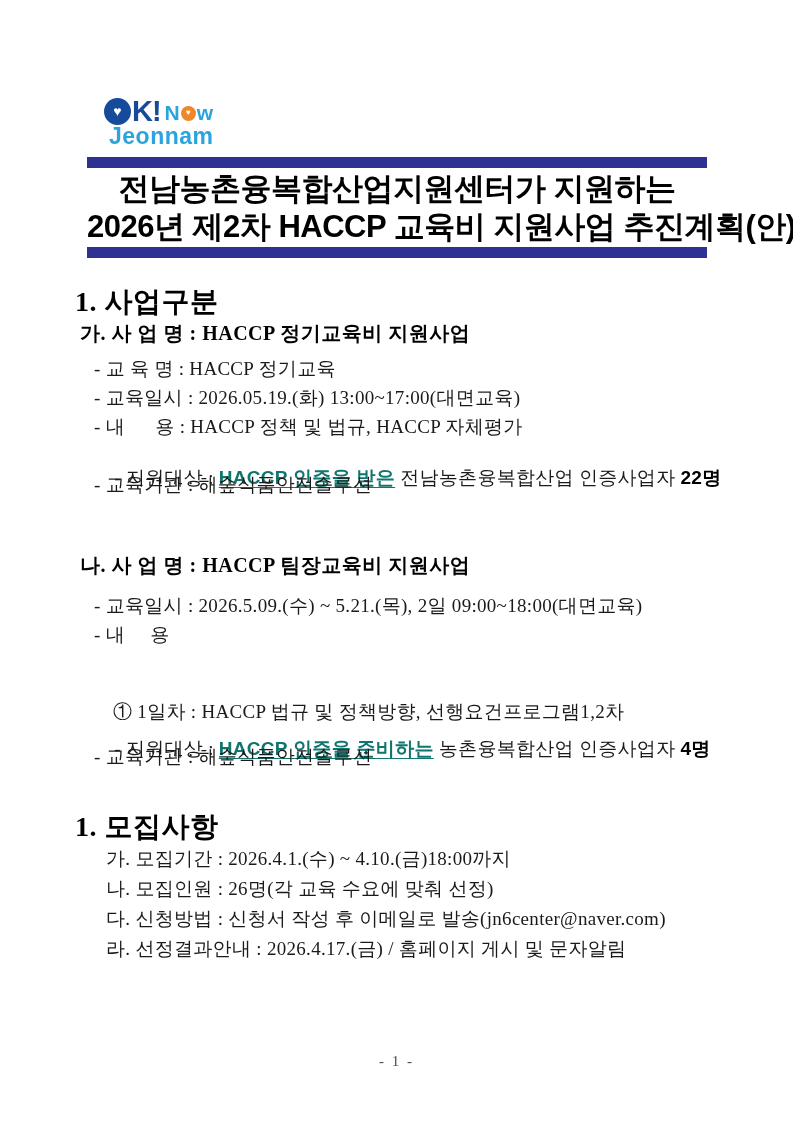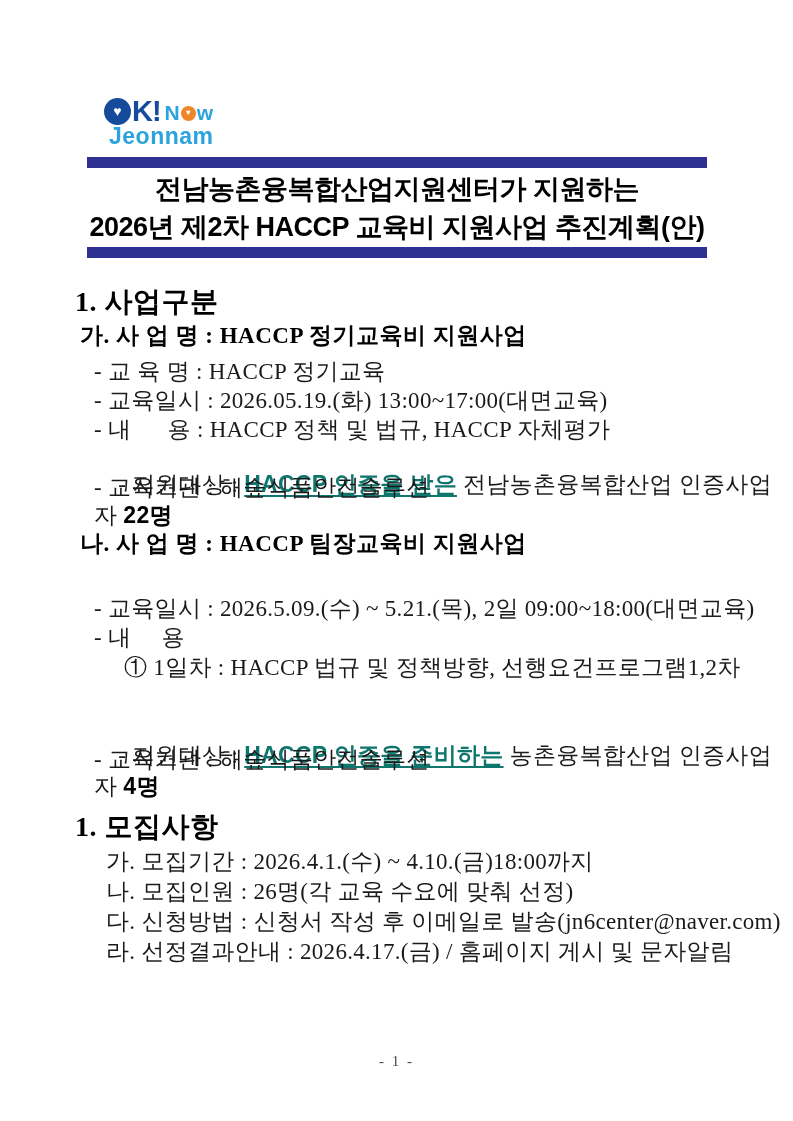--- a/index.html
+++ b/index.html
@@ -47,41 +47,41 @@
   }
 
   
   .banner { position:absolute; left:87px; top:157px; width:620px; }
   .banner-bar { height:11px; background:#2e3192; }
   .banner-titles { padding:2px 0 1px; }
   .banner-line {
     text-align:center;
     font-family:"Liberation Sans", sans-serif;
     font-weight:bold; color:#000000;
-    font-size:27px; line-height:38px; letter-spacing:-0.5px;
+    font-size:31px; line-height:38px; letter-spacing:-0.5px;
     white-space:nowrap;
   }
 
   
   .sec-heading {
     position:absolute; left:75px;
     font-weight:bold; font-size:28px; color:#000000;
     white-space:pre-wrap; letter-spacing:0.5px;
   }
   .sub-heading {
     position:absolute; left:80px;
-    font-weight:bold; font-size:23px; color:#000000;
+    font-weight:bold; font-size:20px; color:#000000;
     white-space:pre-wrap; letter-spacing:0.5px;
   }
   .line {
     position:absolute; left:94px;
-    font-size:23px; color:#1a1a1a;
+    font-size:19px; color:#1a1a1a;
     white-space:pre-wrap; letter-spacing:0.3px;
   }
-  .line.circled { left:124px; }
+  .line.circled { left:113px;margin-top:47px; }
   .line.sec2 { left:106px; }
   .emph {
     font-family:"Liberation Sans", sans-serif;
     font-weight:bold; color:#0f766e;
     text-decoration:underline; text-underline-offset:3px;
   }
   .bold-count {
     font-family:"Liberation Sans", sans-serif;
     font-weight:bold; color:#000000;
   }
@@ -124,21 +124,21 @@
 
   <div class="sub-heading" style="top:320px;">가. 사 업 명 : HACCP 정기교육비 지원사업</div>
   <div class="line" style="top:356px;">- 교 육 명 : HACCP 정기교육</div>
   <div class="line" style="top:385px;">- 교육일시 : 2026.05.19.(화) 13:00~17:00(대면교육)</div>
   <div class="line" style="top:414px;">- 내      용 : HACCP 정책 및 법규, HACCP 자체평가</div>
   <div class="line" style="top:443px;">
     <span>- 지원대상 : </span><span class="emph">HACCP 인증을 받은</span><span> 전남농촌융복합산업 인증사업자 </span><span class="bold-count">22명</span>
   </div>
   <div class="line" style="top:472px;">- 교육기관 : 해숲식품안전솔루션</div>
 
-  <div class="sub-heading" style="top:528px;">나. 사 업 명 : HACCP 팀장교육비 지원사업</div>
+  <div class="sub-heading" style="top:552px;">나. 사 업 명 : HACCP 팀장교육비 지원사업</div>
   <div class="line" style="top:593px;">- 교육일시 : 2026.5.09.(수) ~ 5.21.(목), 2일 09:00~18:00(대면교육)</div>
   <div class="line" style="top:622px;">- 내     용</div>
   <div class="line circled" style="top:652px;">① 1일차 : HACCP 법규 및 정책방향, 선행요건프로그램1,2차</div>
   <div class="line" style="top:714px;">
     <span>- 지원대상 : </span><span class="emph">HACCP 인증을 준비하는</span><span> 농촌융복합산업 인증사업자 </span><span class="bold-count">4명</span>
   </div>
   <div class="line" style="top:744px;">- 교육기관 : 해숲식품안전솔루션</div>
 
   <div class="sec-heading" style="top:808px;">1. 모집사항</div>
   <div class="line sec2" style="top:846px;">가. 모집기간 : 2026.4.1.(수) ~ 4.10.(금)18:00까지</div>

